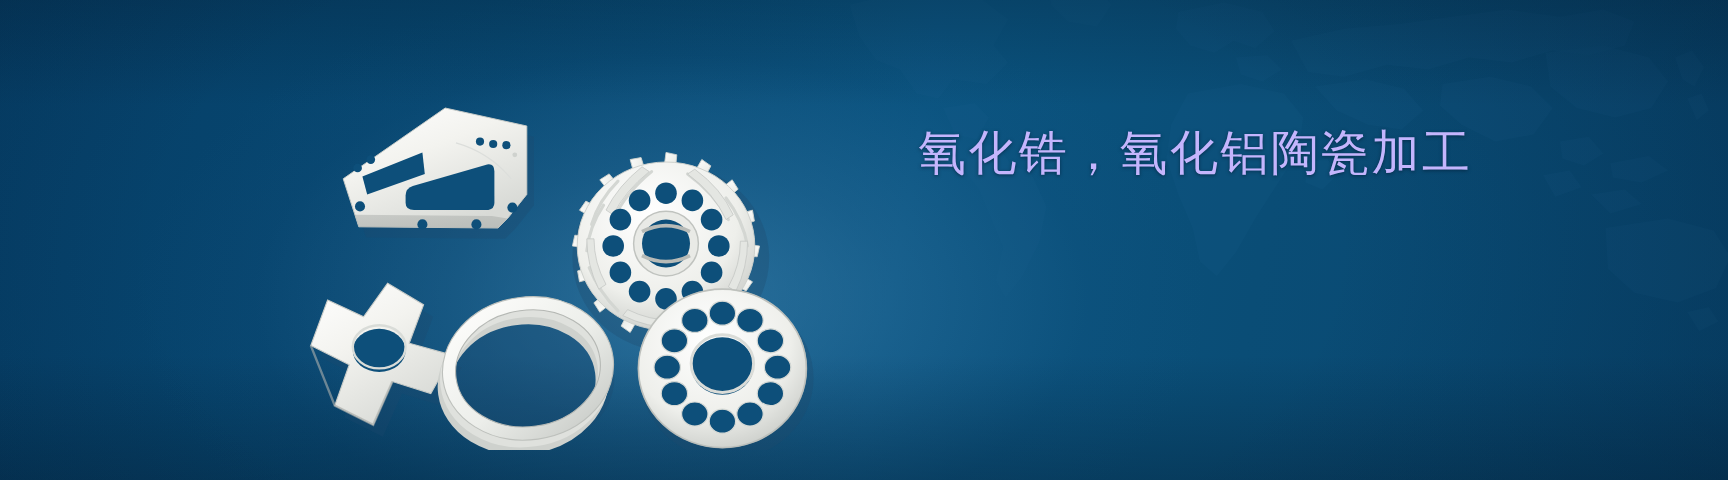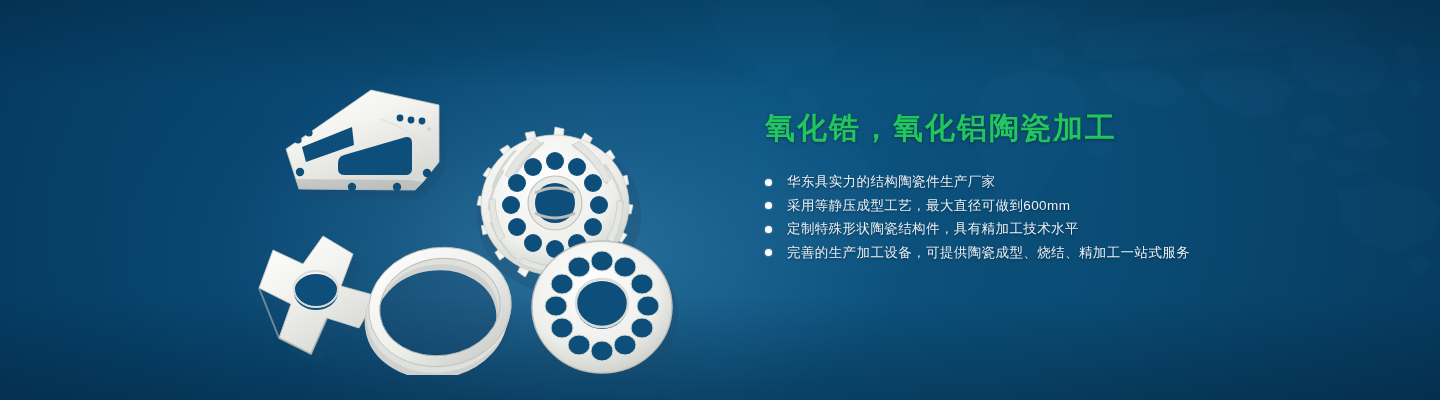--- a/index.html
+++ b/index.html
@@ -38,25 +38,25 @@
   }
   .bg-map svg{display:block;width:100%;height:100%;}
 
   
   .parts{position:absolute;left:230px;top:45px;width:470px;height:330px;}
   .parts svg{display:block;width:100%;height:100%;}
 
   
   .copy{position:absolute;left:765px;top:108px;width:600px;}
   .headline{
-    color:#22c55e;
-    font-size:30px;
+    color:#c4b5fd;
+    font-size:40px;
     letter-spacing:2px;
     line-height:40px;
-    font-weight:700;
+    font-weight:400;
     margin:0 0 22px 0;
     text-shadow:0 1px 3px rgba(0,18,36,0.55);
     white-space:nowrap;
   }
   .bullets{list-style:none;margin:0;padding:0;}
   .bullets li{
     position:relative;
     padding-left:22px;
     color:#eaf1f7;
     font-size:13.5px;
@@ -306,33 +306,15 @@
           <ellipse cx="-40" cy="-23" rx="11" ry="10"></ellipse>
           <ellipse cx="-23" cy="-40" rx="11" ry="10"></ellipse>
         </g>
         <ellipse cx="0" cy="0" rx="70" ry="66" fill="none" stroke="#b9bcb8" stroke-width="1.4" opacity="0.7"></ellipse>
       </g>
     </svg>
   </div>
 
   <div class="copy">
     <h1 class="headline">氧化锆，氧化铝陶瓷加工</h1>
-    <ul class="bullets">
-      <li>
-        <span class="dot"></span>
-        <span>华东具实力的结构陶瓷件生产厂家</span>
-      </li>
-      <li>
-        <span class="dot"></span>
-        <span>采用等静压成型工艺，最大直径可做到600mm</span>
-      </li>
-      <li>
-        <span class="dot"></span>
-        <span>定制特殊形状陶瓷结构件，具有精加工技术水平</span>
-      </li>
-      <li>
-        <span class="dot"></span>
-        <span>完善的生产加工设备，可提供陶瓷成型、烧结、精加工一站式服务</span>
-      </li>
-    </ul>
   </div>
 
 </div>
 
 </body></html>

